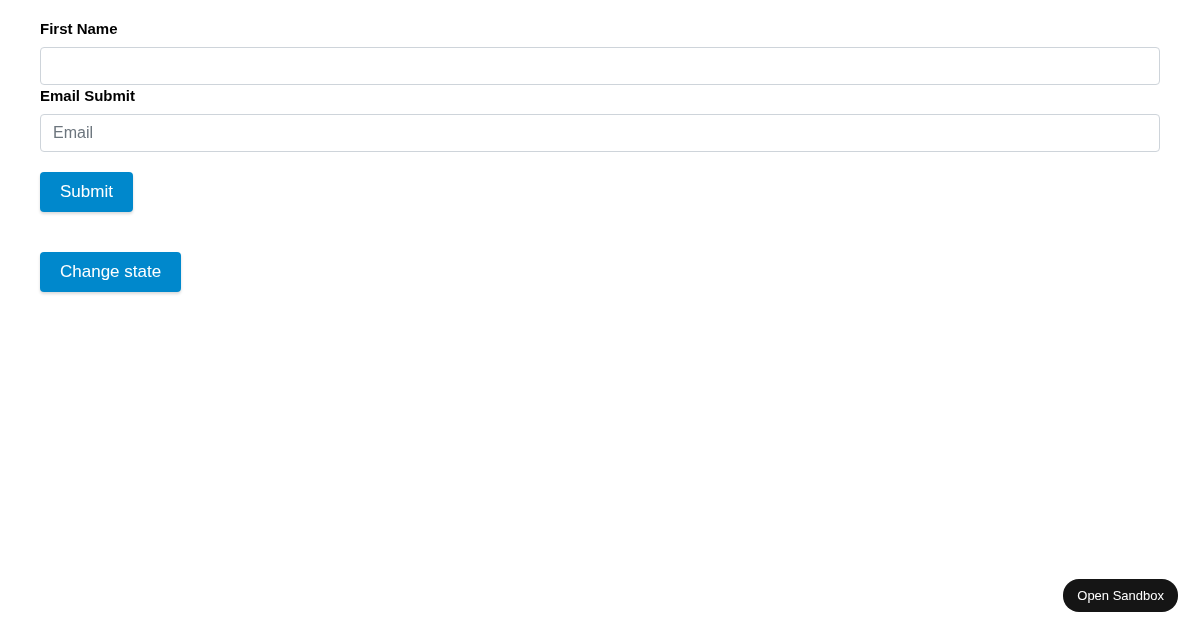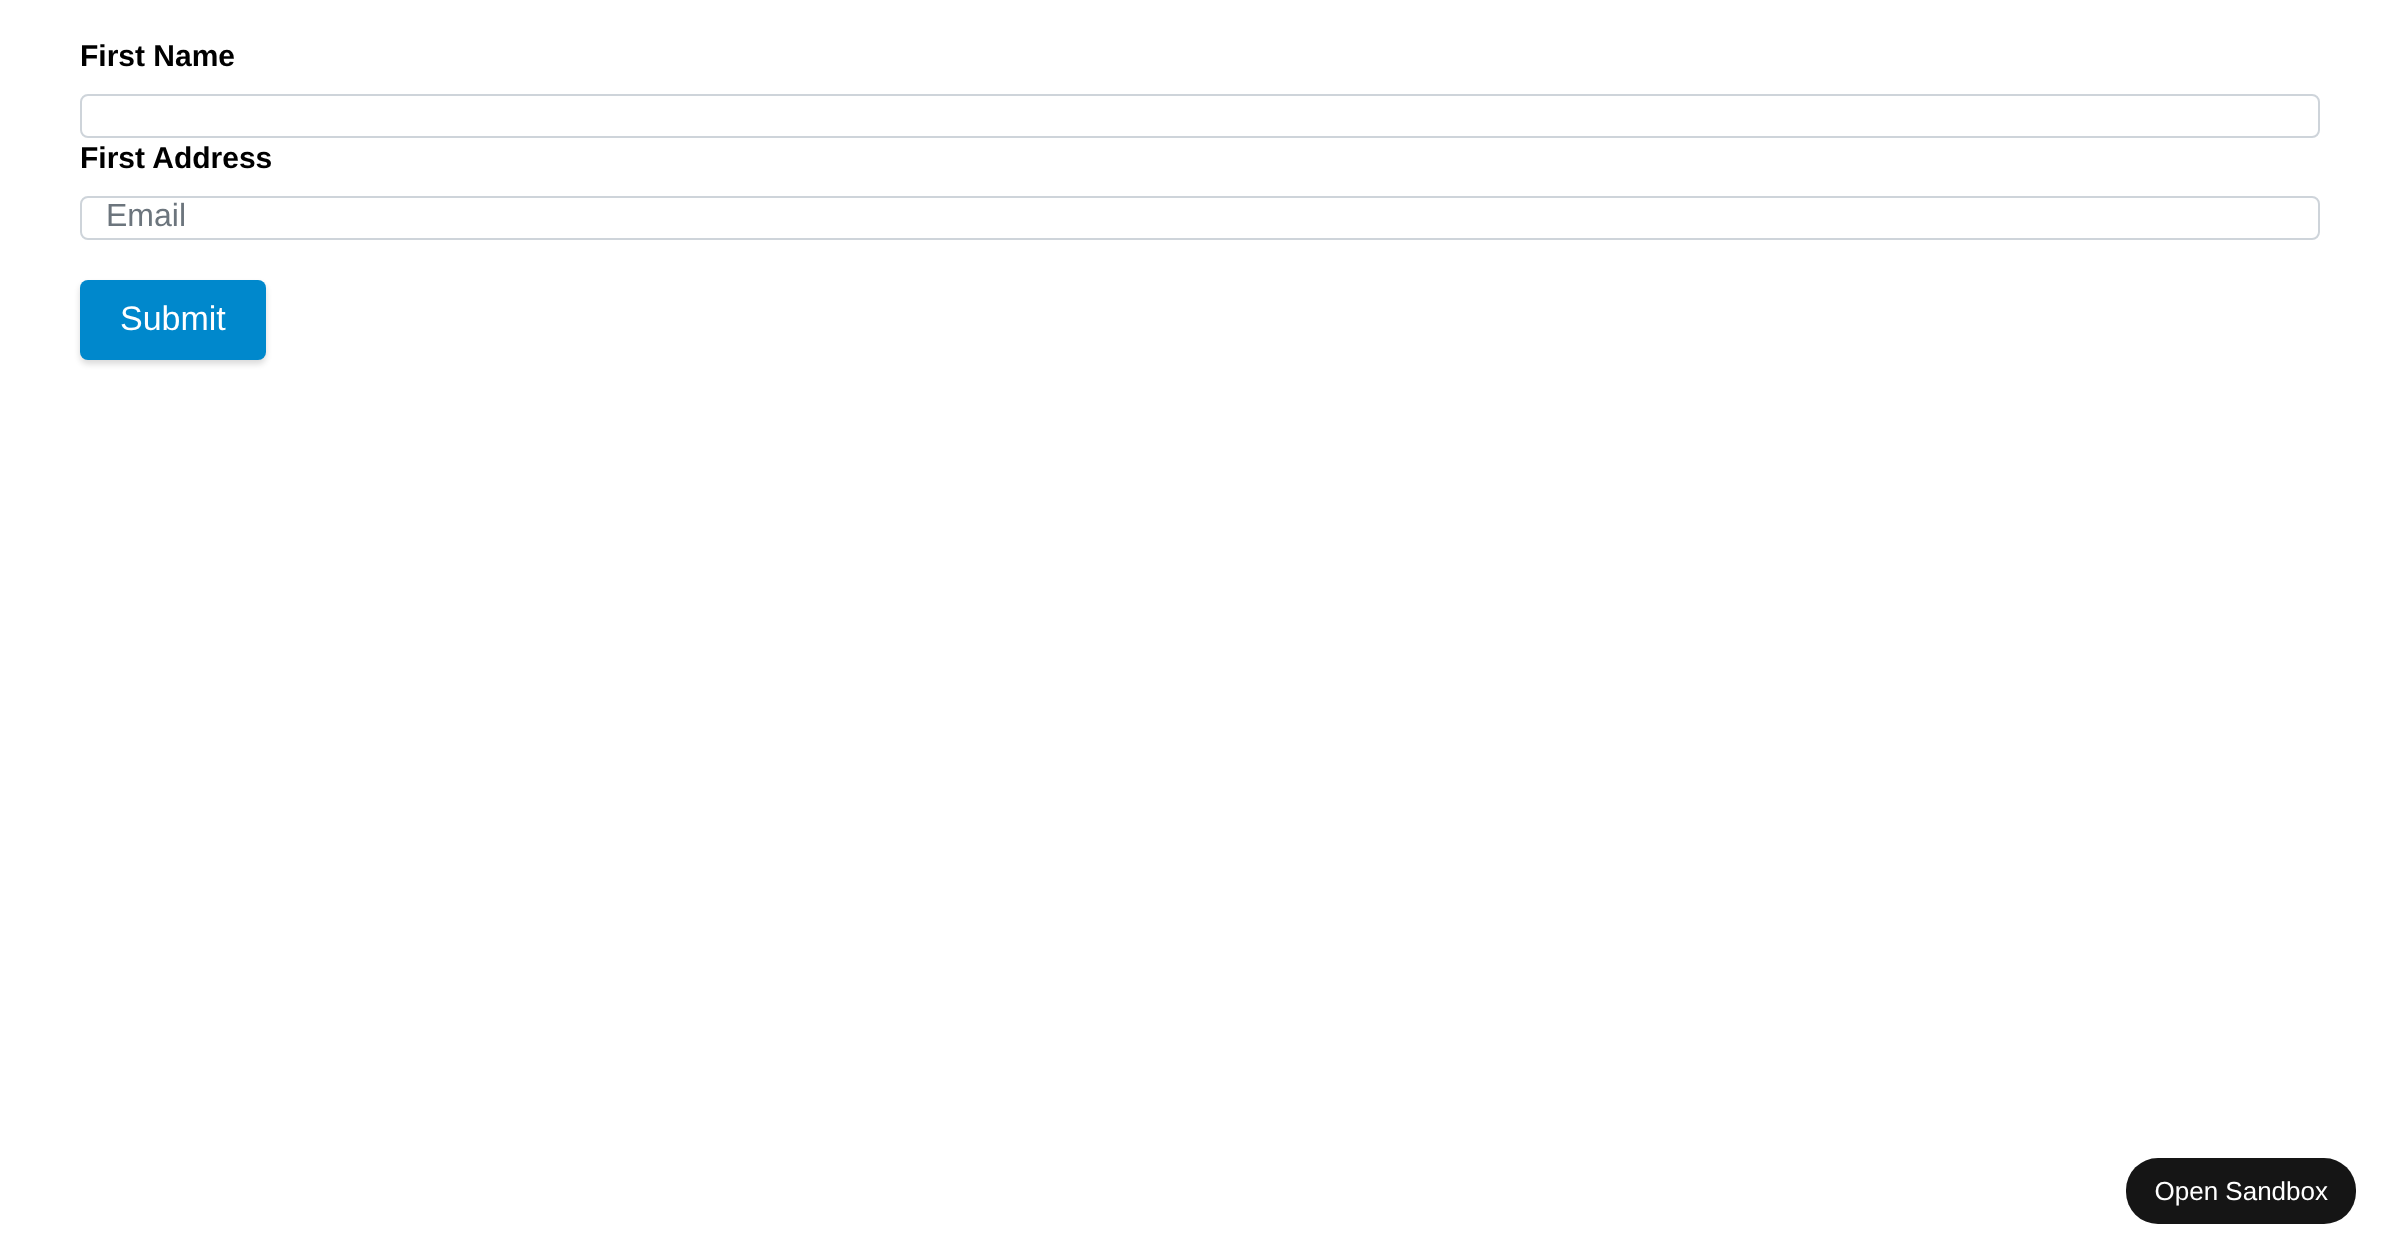--- a/index.html
+++ b/index.html
@@ -23,21 +23,21 @@
       color: #000000;
       display: block;
       margin-bottom: 10px;
       margin-top: 0;
     }
     .form-group + .form-group .form-label {
       margin-top: 2px;
     }
     .form-input {
       width: 100%;
-      height: 22px;
+      height: 38px;
       border: 1px solid #ced4da;
       border-radius: 4px;
       padding: 6px 12px;
       font-size: 16px;
       color: #495057;
       background: #ffffff;
       margin-bottom: 0px;
     }
     .form-input::placeholder {
       color: #6c757d;
@@ -79,21 +79,24 @@
   </style>
 </head>
 <body>
 
 <div class="form-container">
   <div class="form-group">
     <label class="form-label">First Name</label>
     <input type="text" class="form-input" placeholder="" style="">
   </div>
   <div class="form-group">
-    <label class="form-label">First Address</label>
+    <label class="form-label">Email Submit</label>
     <input type="email" class="form-input" placeholder="Email" style="">
   </div>
   <div>
     <button class="btn btn-primary btn-submit">Submit</button>
+  </div>
+  <div>
+    <button class="btn btn-primary btn-change">Change state</button>
   </div>
 </div>
 
 <button class="sandbox-button">Open Sandbox</button>
 
 </body></html>

